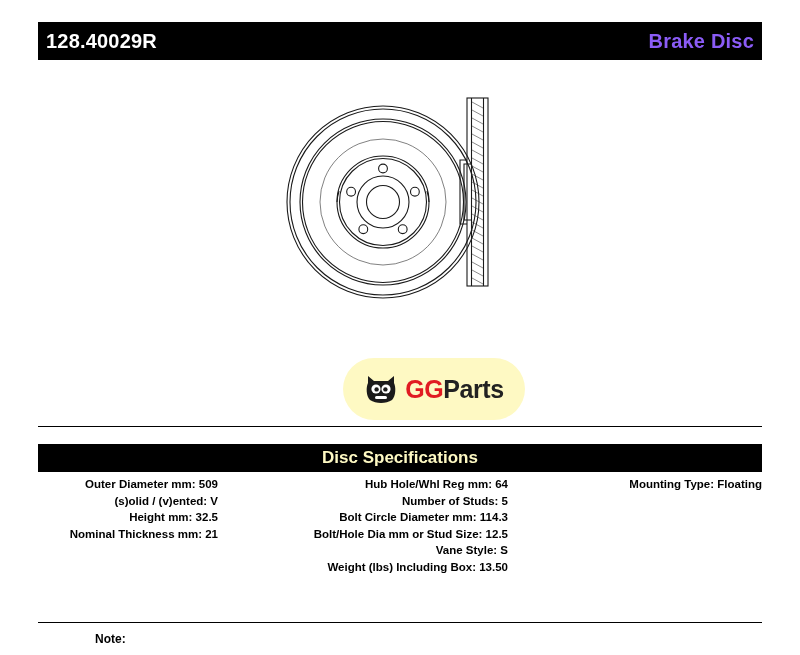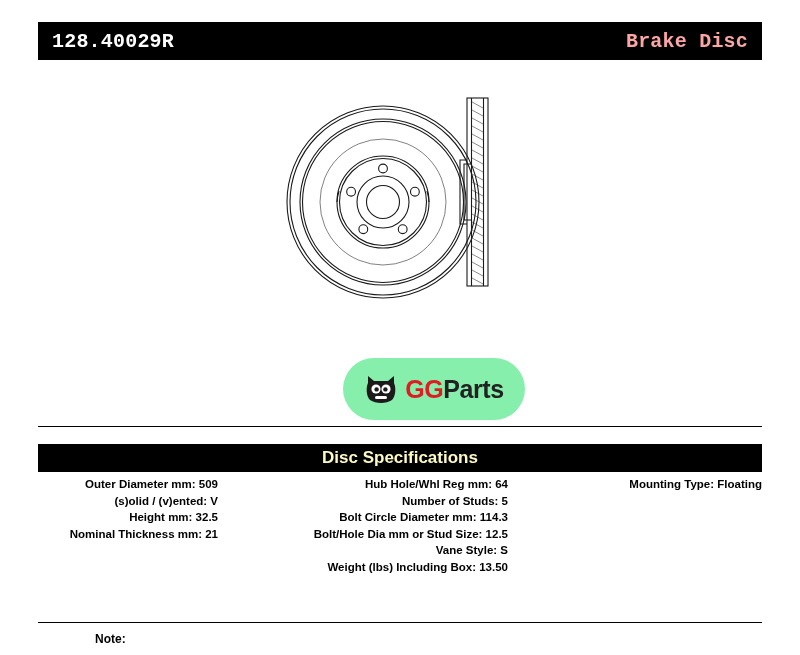--- a/index.html
+++ b/index.html
@@ -27,32 +27,31 @@
   .header-bar {
     position: absolute;
     left: 38px;
     top: 22px;
     width: 724px;
     height: 38px;
     background: #000000;
     display: flex;
     align-items: center;
     justify-content: space-between;
-    padding: 0 14px;
+    padding: 0 8px;
     box-sizing: border-box;
-    font-family: Liberation Mono, monospace;
   }
   .header-part-number {
     color: #ffffff;
     font-size: 20px;
     font-weight: bold;
     letter-spacing: 0.2px;
   }
   .header-title {
-    color: #fca5a5;
+    color: #8b5cf6;
     font-size: 20px;
     font-weight: bold;
     letter-spacing: 0.2px;
   }
 
   
   .drawing-area {
     position: absolute;
     left: 38px;
     top: 70px;
@@ -70,21 +69,21 @@
     top: 22px;
   }
 
   
   .watermark {
     position: absolute;
     left: 305px;
     top: 288px;
     width: 182px;
     height: 62px;
-    background: #86efac;
+    background: #fef9c3;
     border-radius: 31px;
     display: flex;
     align-items: center;
     justify-content: center;
     gap: 7px;
   }
   .wm-mark {
     width: 34px;
     height: 30px;
     position: relative;

